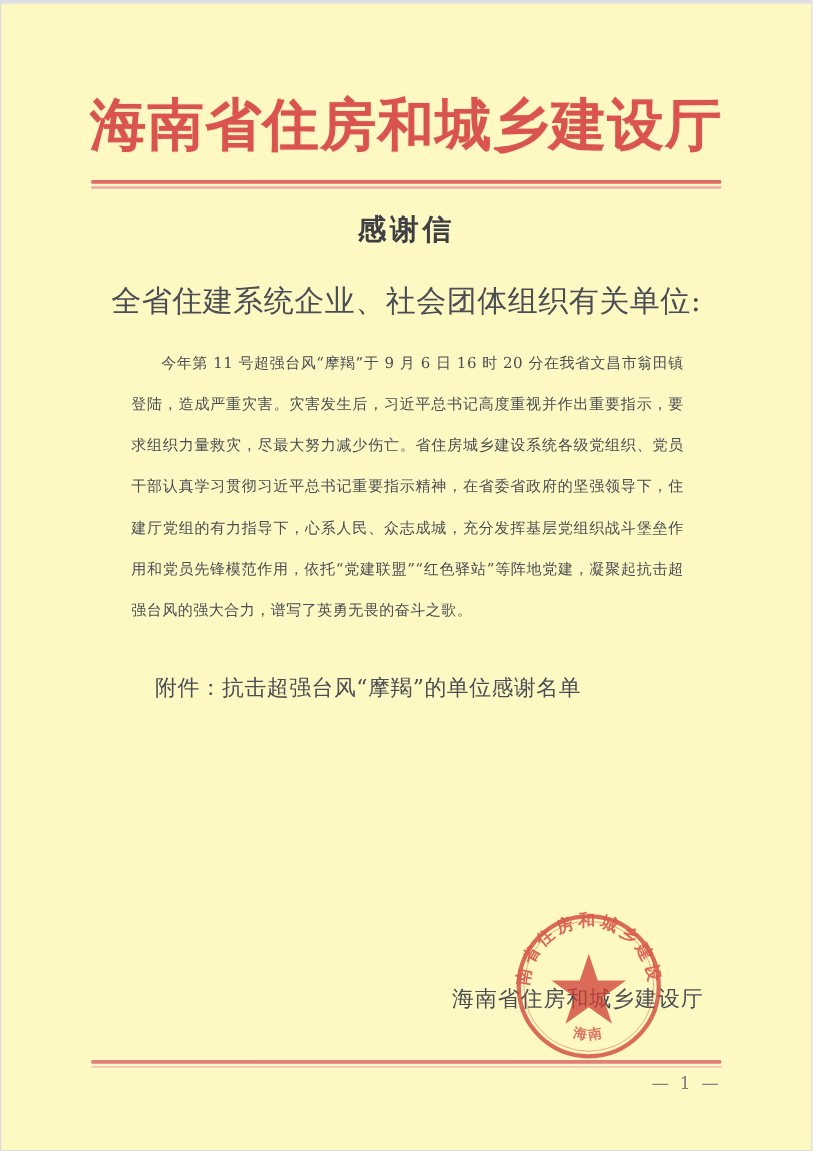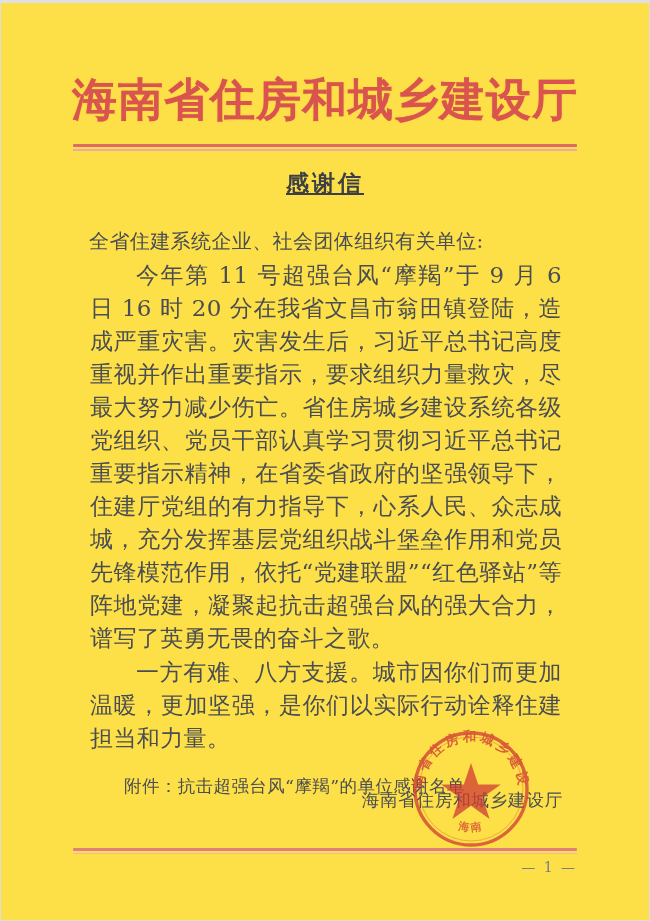--- a/index.html
+++ b/index.html
@@ -10,21 +10,21 @@
     height: 921px;
     overflow: hidden;
     background: #e9eaec;
     font-family: "DejaVu Serif", "Liberation Serif", serif;
   }
 
   #page {
     position: relative;
     width: 650px;
     height: 921px;
-    background: #fde047;
+    background: #fef9c3;
     border: 1px solid #dcdde0;
     border-top: 3px solid #dfe0e3;
     overflow: hidden;
   }
 
   
   .masthead {
     position: absolute;
     left: 0; right: 0;
     top: 72px;
@@ -61,45 +61,44 @@
   
   .doc-title {
     position: absolute;
     left: 0; right: 0;
     top: 165px;
     text-align: center;
     font-size: 23px;
     font-weight: 700;
     color: #3d3f44;
     letter-spacing: 3px;
-    text-decoration: underline;
   }
 
   
   .body-block {
     position: absolute;
     left: 88px;
     right: 86px;
     top: 222px;
   }
   .salutation {
-    font-size: 20px;
+    font-size: 24px;
     line-height: 33px;
     color: #4a4d53;
     letter-spacing: 0.4px;
   }
   .para {
-    font-size: 23px;
+    font-size: 12px;
     line-height: 33px;
     color: #4a4d53;
     text-align: justify;
     text-justify: inter-character;
     text-indent: 2em;
     letter-spacing: 0.4px;
-    margin: 1px;
+    margin: 16px;
   }
   .attachment {
     font-size: 17.5px;
     line-height: 33px;
     color: #4a4d53;
     text-indent: 2em;
     letter-spacing: 0.4px;
     margin: 0;
     padding-top: 14px;
   }
@@ -170,21 +169,20 @@
     <div class="rule-thick"></div>
     <div class="rule-gap"></div>
     <div class="rule-thin"></div>
   </div>
 
   <div class="doc-title">感谢信</div>
 
   <div class="body-block">
     <div class="salutation">全省住建系统企业、社会团体组织有关单位:</div>
     <p class="para">今年第 11 号超强台风“摩羯”于 9 月 6 日 16 时 20 分在我省文昌市翁田镇登陆，造成严重灾害。灾害发生后，习近平总书记高度重视并作出重要指示，要求组织力量救灾，尽最大努力减少伤亡。省住房城乡建设系统各级党组织、党员干部认真学习贯彻习近平总书记重要指示精神，在省委省政府的坚强领导下，住建厅党组的有力指导下，心系人民、众志成城，充分发挥基层党组织战斗堡垒作用和党员先锋模范作用，依托“党建联盟”“红色驿站”等阵地党建，凝聚起抗击超强台风的强大合力，谱写了英勇无畏的奋斗之歌。</p>
-    <p class="para">一方有难、八方支援。城市因你们而更加温暖，更加坚强，是你们以实际行动诠释住建担当和力量。</p>
     <p class="attachment">附件：抗击超强台风“摩羯”的单位感谢名单</p>
   </div>
 
   <div class="signature-block">
     <div class="sign-org">海南省住房和城乡建设厅</div>
   </div>
 
   <svg class="seal" viewBox="0 0 124 124">
     <defs>
       <path id="sealArcTop" d="M 14,62 A 48,48 0 0 1 110,62"></path>

